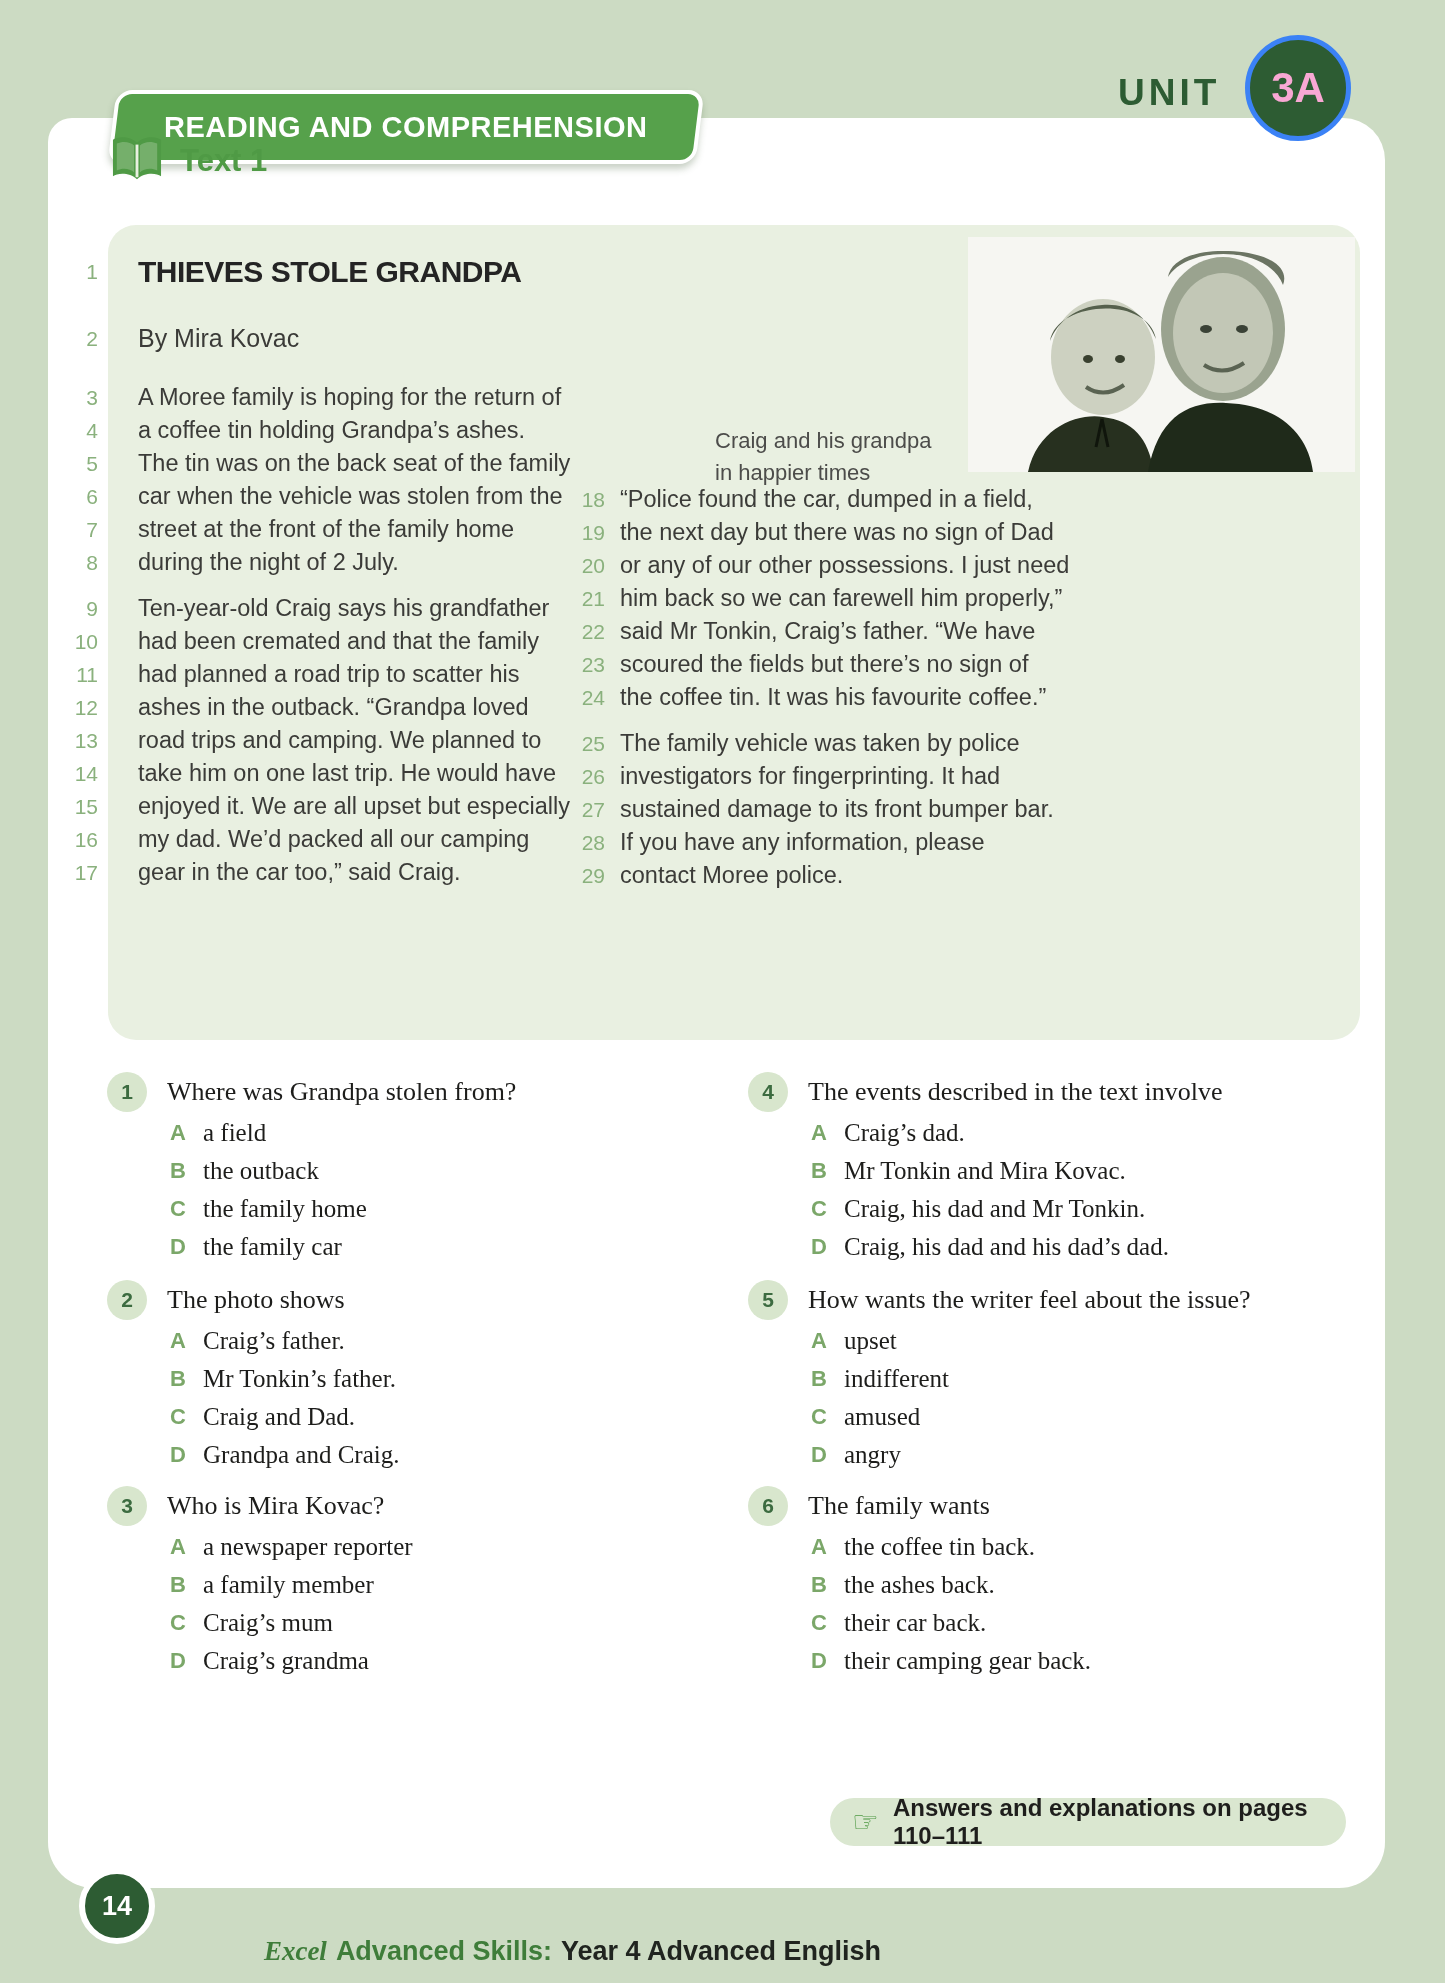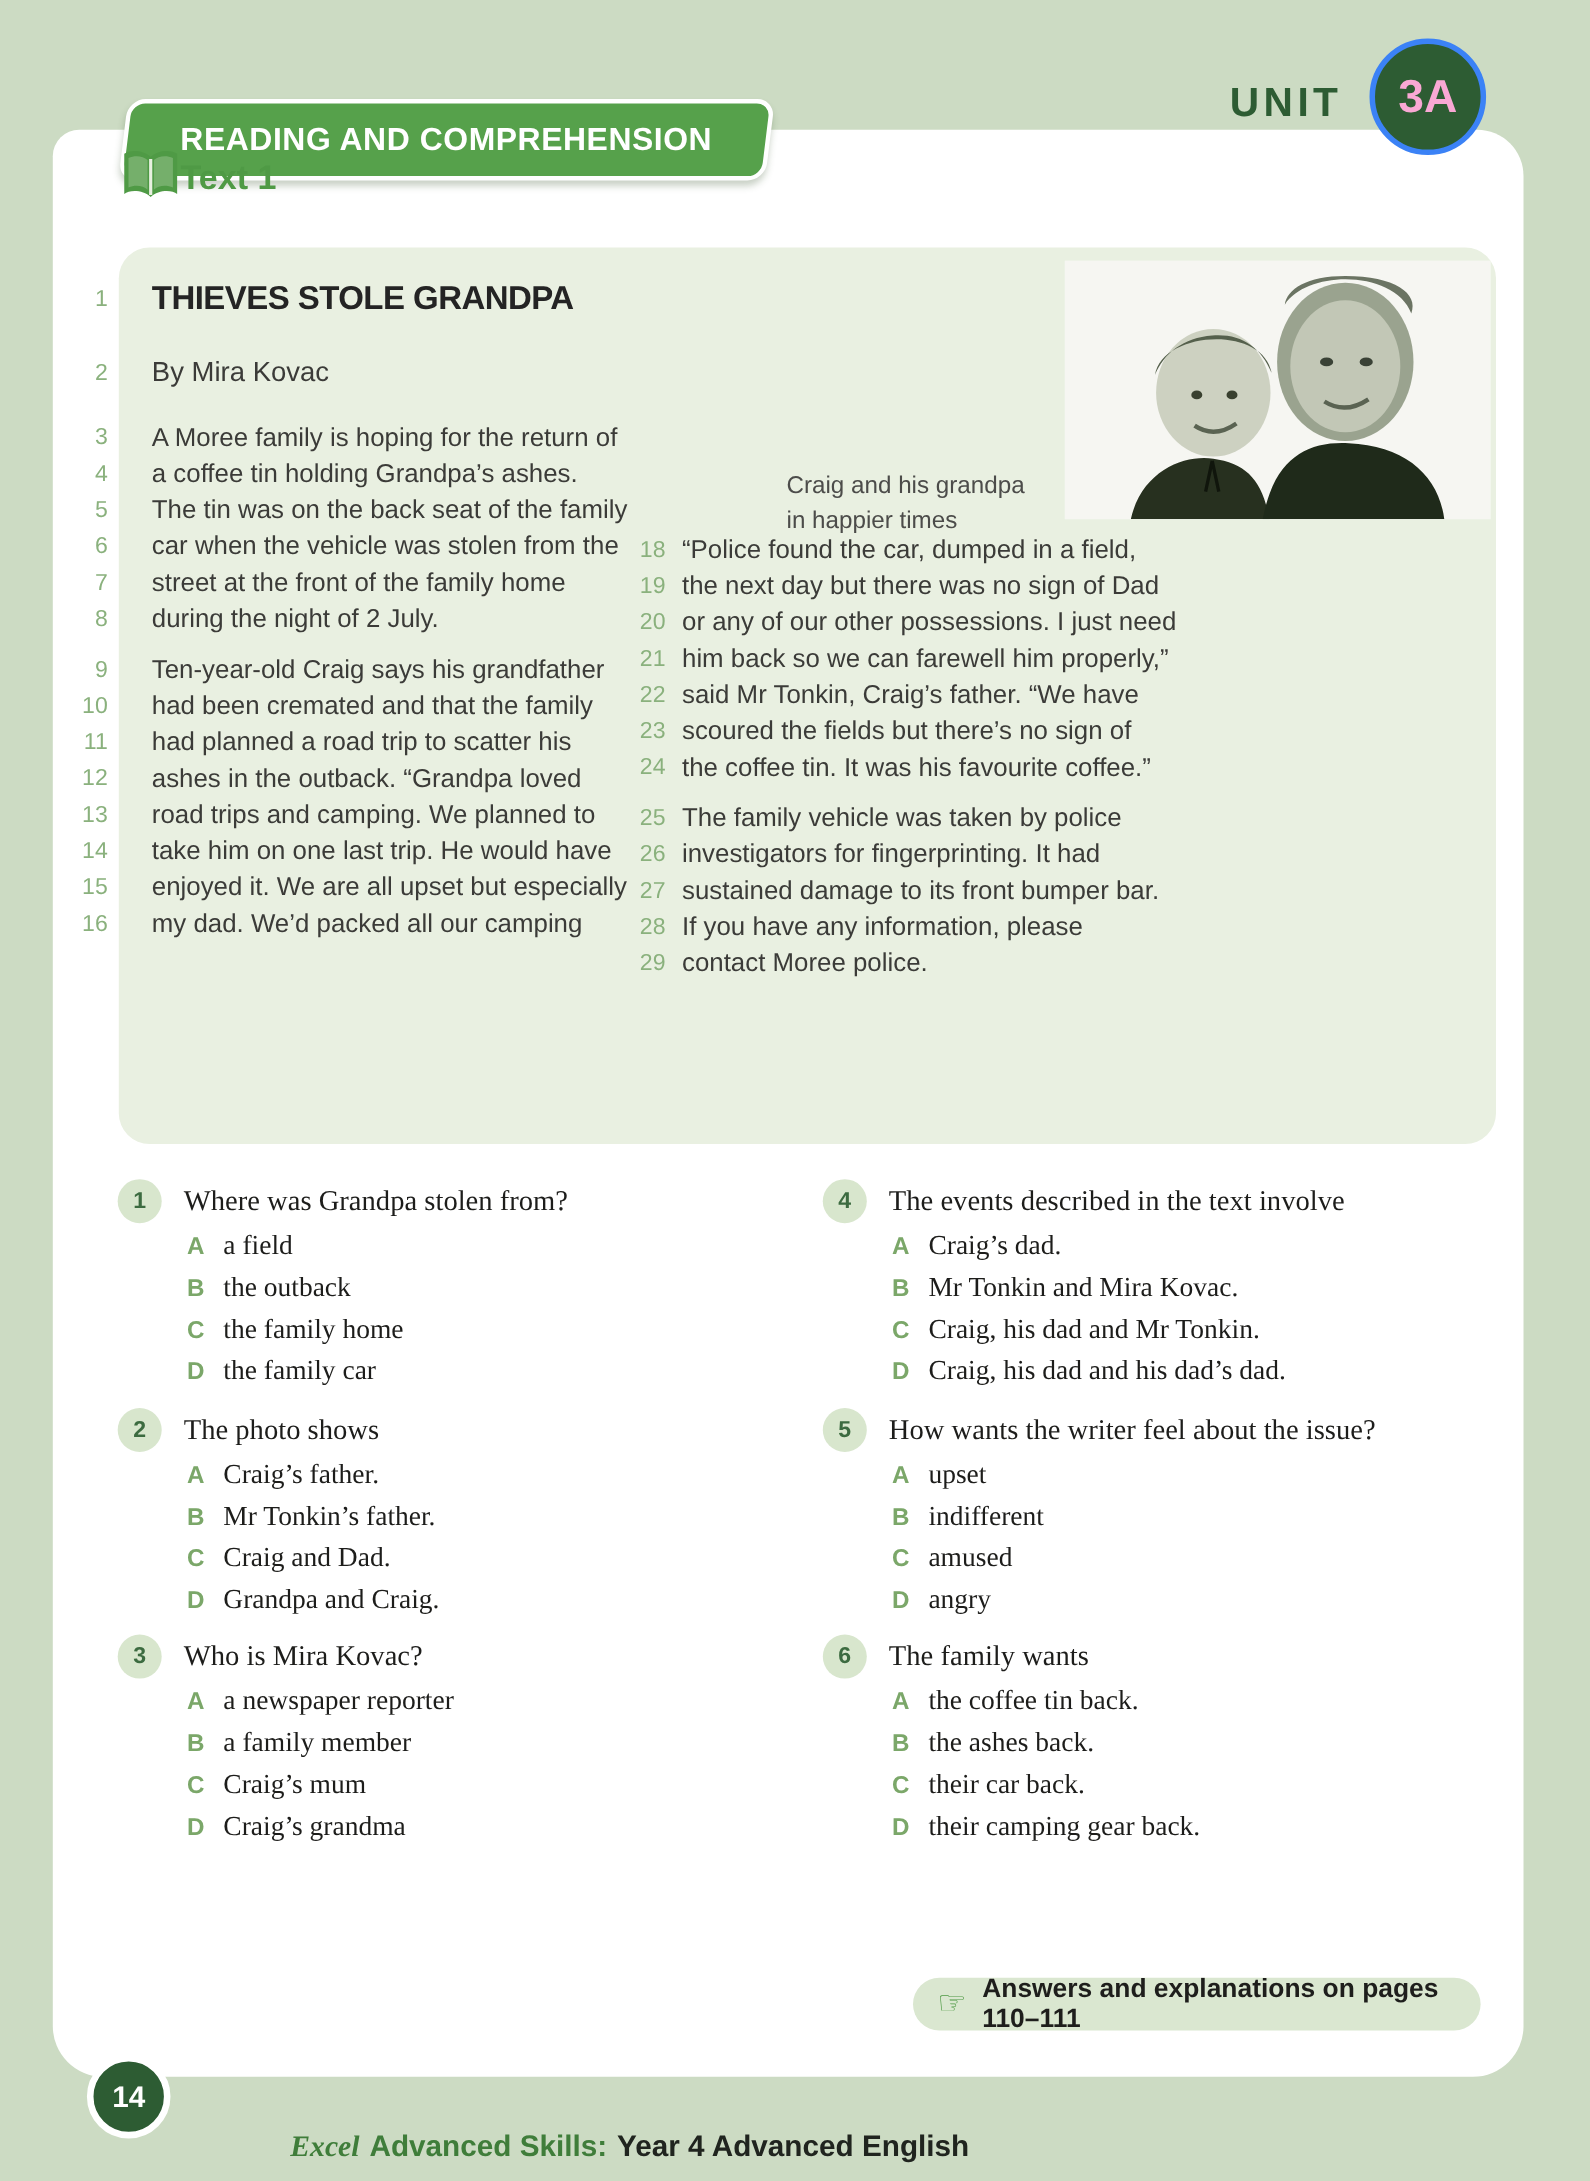--- a/index.html
+++ b/index.html
@@ -11,21 +11,21 @@
 
   
   .section-badge{position:absolute;left:112px;top:90px;width:580px;height:66px;background:#56a14b;
     border:4px solid #ffffff;border-radius:16px;transform:skewX(-7deg);
     box-shadow:0 5px 7px rgba(60,90,50,.28);display:flex;align-items:center;justify-content:center;}
   .section-badge span{transform:skewX(7deg);color:#ffffff;font-weight:bold;font-size:29px;letter-spacing:.5px;}
   .unit-label{position:absolute;left:1118px;top:72px;color:#2d5c33;font-weight:bold;font-size:37px;letter-spacing:4px;}
   .unit-circle{position:absolute;left:1245px;top:35px;width:96px;height:96px;border-radius:50%;
     background:#2d5c33;border:5px solid #3b82f6;color:#f9a8d4;font-weight:bold;font-size:42px;
     display:flex;align-items:center;justify-content:center;}
-  .text1-row{position:absolute;left:110px;top:134px;display:flex;align-items:center;}
+  .text1-row{position:absolute;left:110px;top:134px;display:flex;align-items:center;gap:16px;}
   .text1-label{color:#4f9a45;font-weight:bold;font-size:31px;}
 
   
   .article-panel{position:absolute;left:108px;top:225px;width:1252px;height:815px;background:#e9f0e1;border-radius:28px;}
   .ln{width:30px;text-align:right;color:#8ab17d;font-size:21px;flex:0 0 30px;}
   .title-row{position:absolute;left:68px;top:250px;display:flex;align-items:center;height:44px;}
   .title-row .ln{margin-right:40px;}
   .article-title{color:#242424;font-weight:bold;font-size:30px;letter-spacing:-0.5px;white-space:nowrap;}
   .byline-row{position:absolute;left:68px;top:322px;display:flex;align-items:center;height:33px;}
   .byline-row .ln{margin-right:40px;}
@@ -160,20 +160,24 @@
           <span class="lt">take him on one last trip. He would have</span>
         </div>
         <div class="article-line">
           <span class="ln">15</span>
           <span class="lt">enjoyed it. We are all upset but especially</span>
         </div>
         <div class="article-line">
           <span class="ln">16</span>
           <span class="lt">my dad. We’d packed all our camping</span>
         </div>
+        <div class="article-line">
+          <span class="ln">17</span>
+          <span class="lt">gear in the car too,” said Craig.</span>
+        </div>
       </div>
     </div>
   <div id="right-lines" class="line-col line-col-right">
       <div class="para">
         <div class="article-line">
           <span class="ln">18</span>
           <span class="lt">“Police found the car, dumped in a field,</span>
         </div>
         <div class="article-line">
           <span class="ln">19</span>

